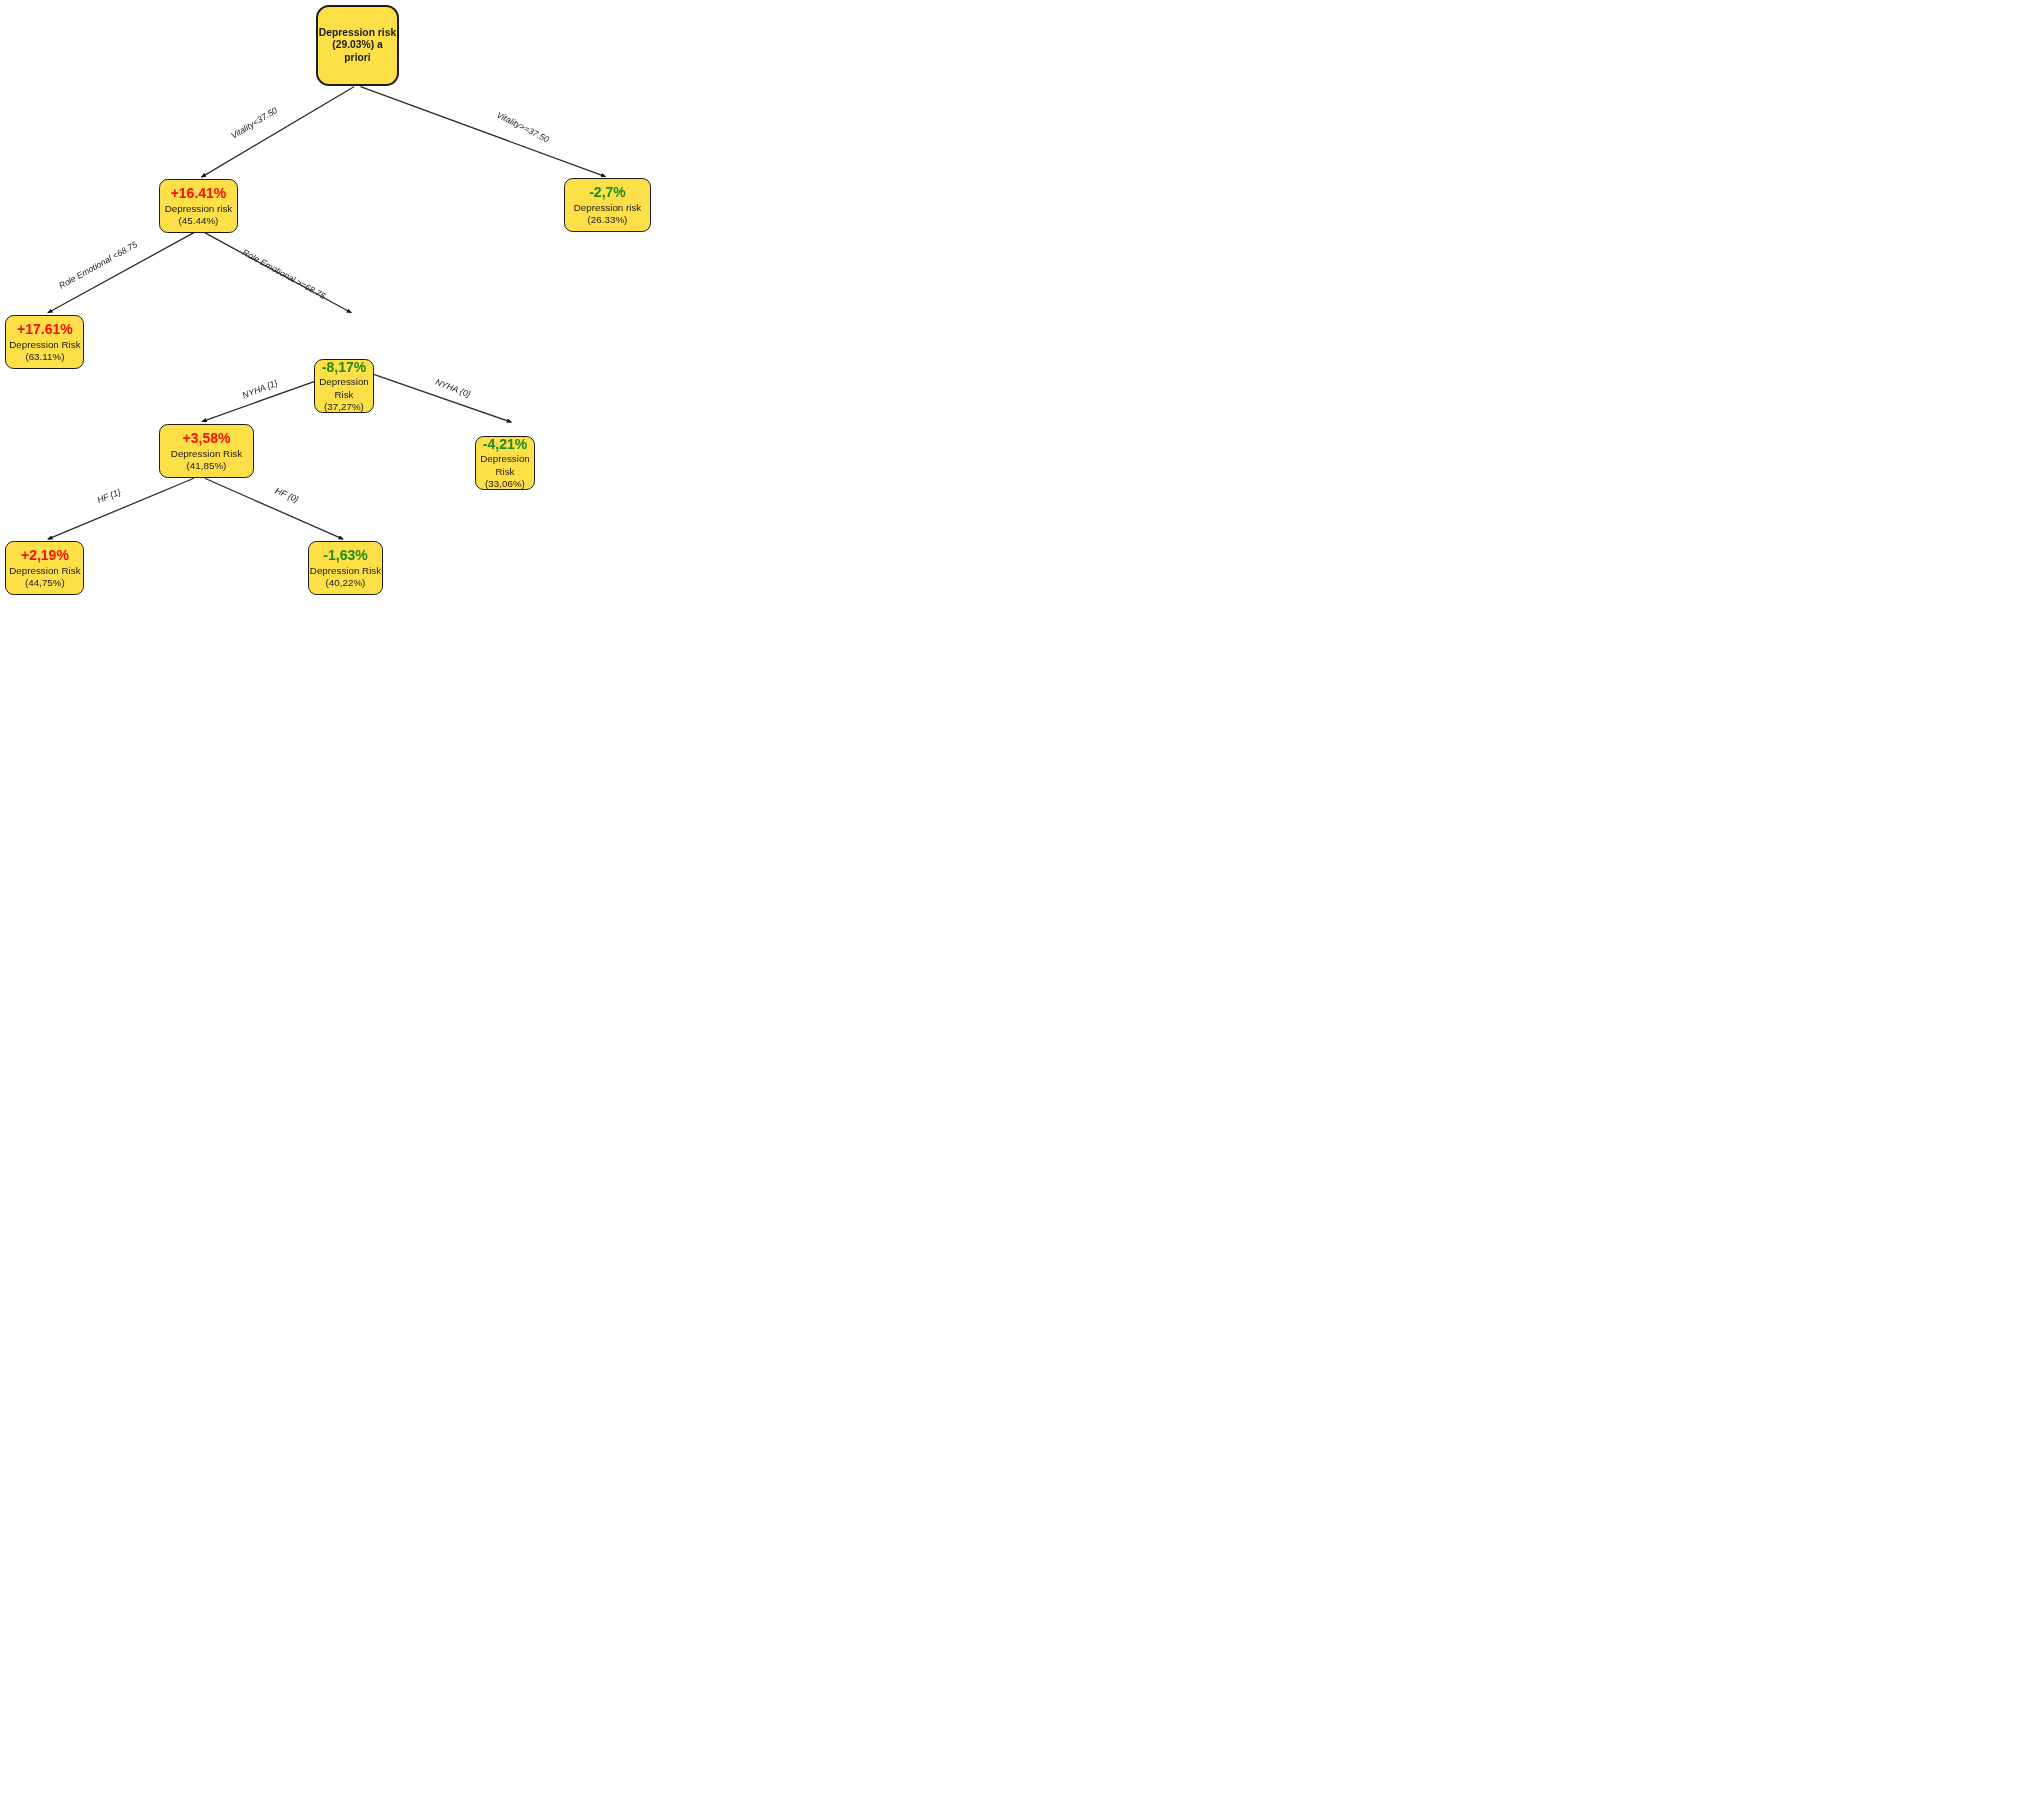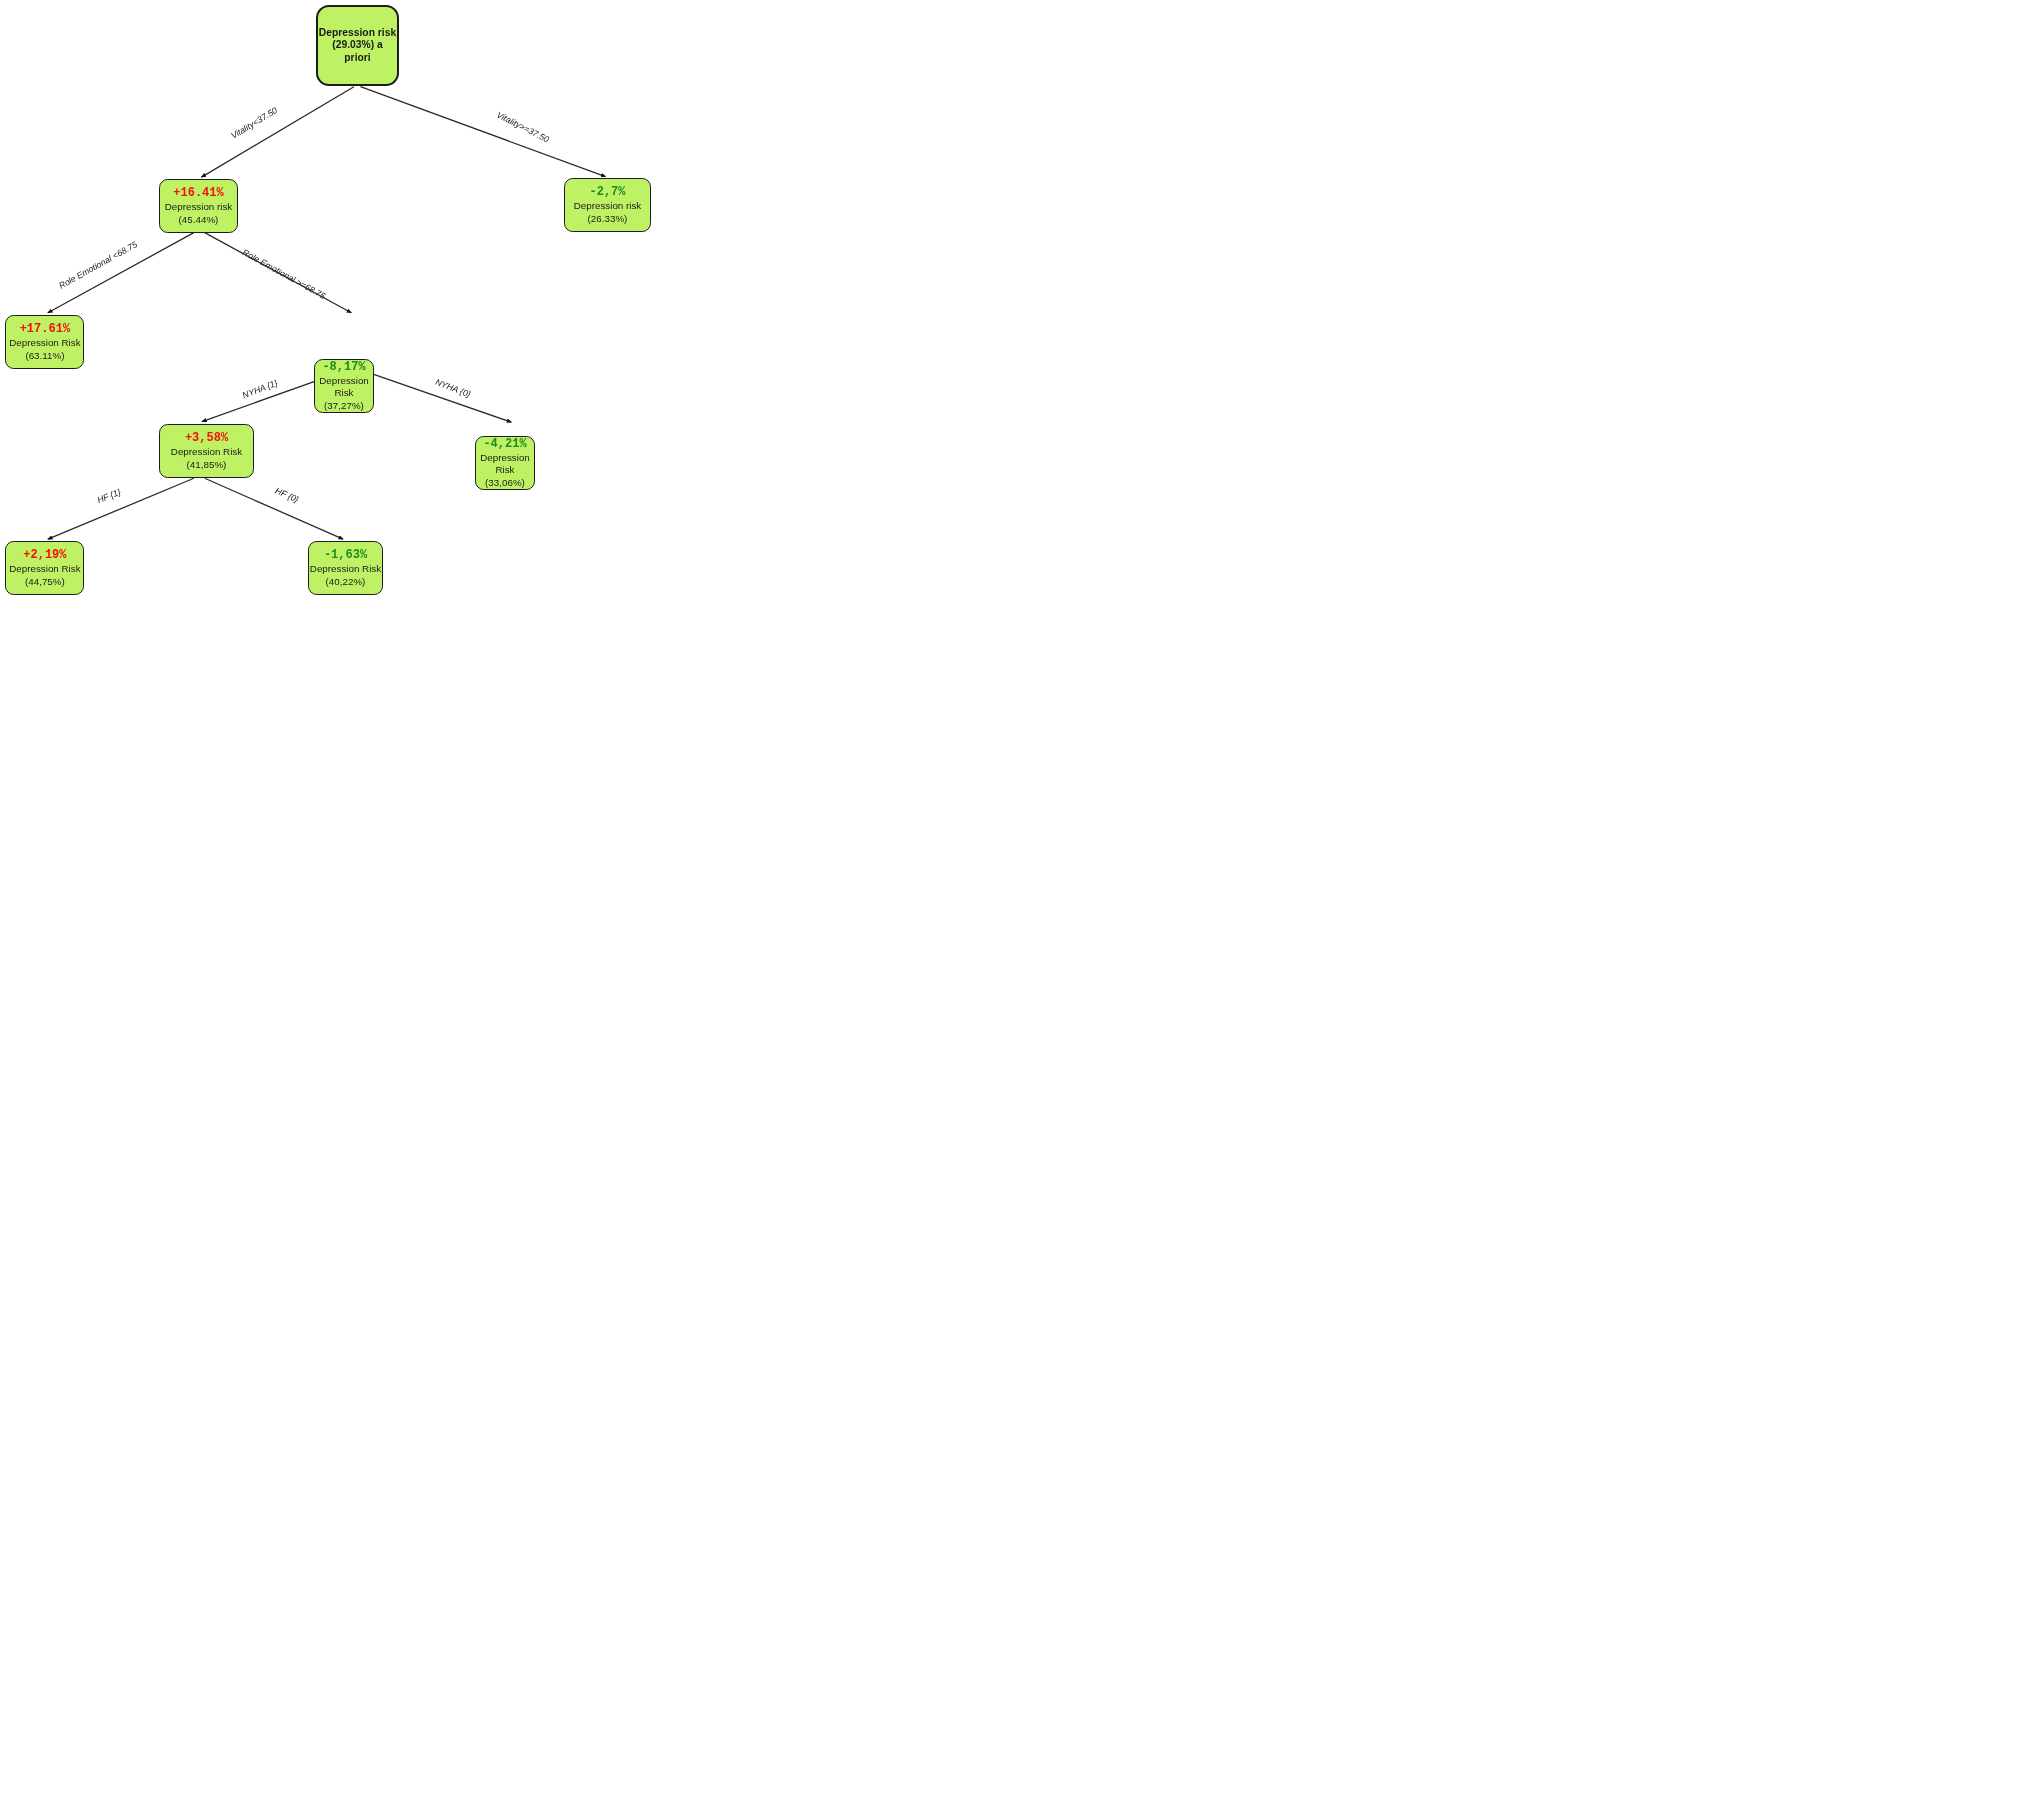--- a/index.html
+++ b/index.html
@@ -16,43 +16,42 @@
     overflow: hidden;
   }
   .connectors {
     position: absolute;
     left: 0; top: 0;
     width: 100%; height: 100%;
   }
   .node {
     position: absolute;
     box-sizing: border-box;
-    background: #bef264;
+    background: #fde047;
     border: 1.4px solid #1c1c1c;
     border-radius: 8.7px;
     display: flex;
     flex-direction: column;
     align-items: center;
     justify-content: center;
     text-align: center;
     line-height: 1.25;
     font-size: 9.8px;
     color: #1a1a1a;
     z-index: 2;
   }
   .node.root {
     border-width: 2.2px;
     border-radius: 13px;
     font-weight: bold;
     font-size: 10.3px;
   }
   .node .delta {
     font-weight: bold;
-    font-size: 12px;
-    font-family: Liberation Mono, monospace;
+    font-size: 14px;
   }
   .node .delta.up   { color: #f5100c; }
   .node .delta.down { color: #1f8b1f; text-align: center; }
   .node .label, .node .value {
     font-size: 9.8px;
     color: #1a1a1a;
   }
   .edge-label {
     position: absolute;
     white-space: nowrap;

